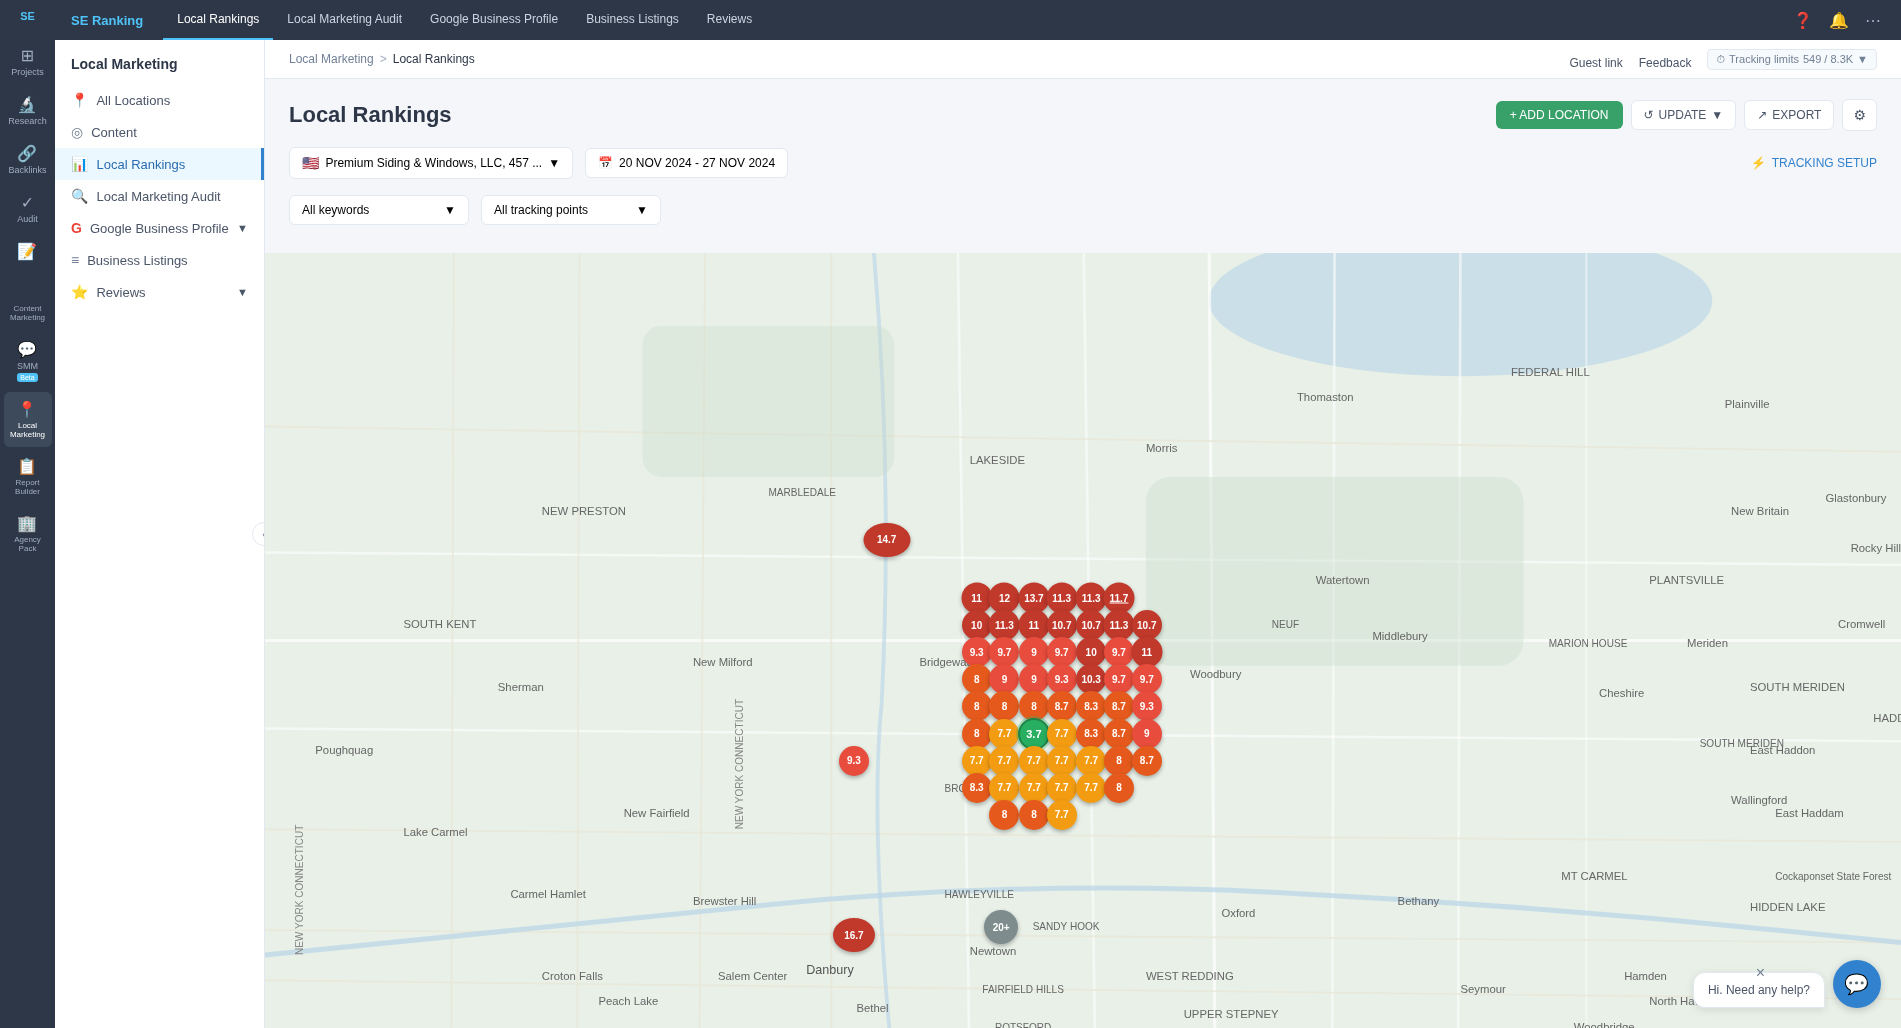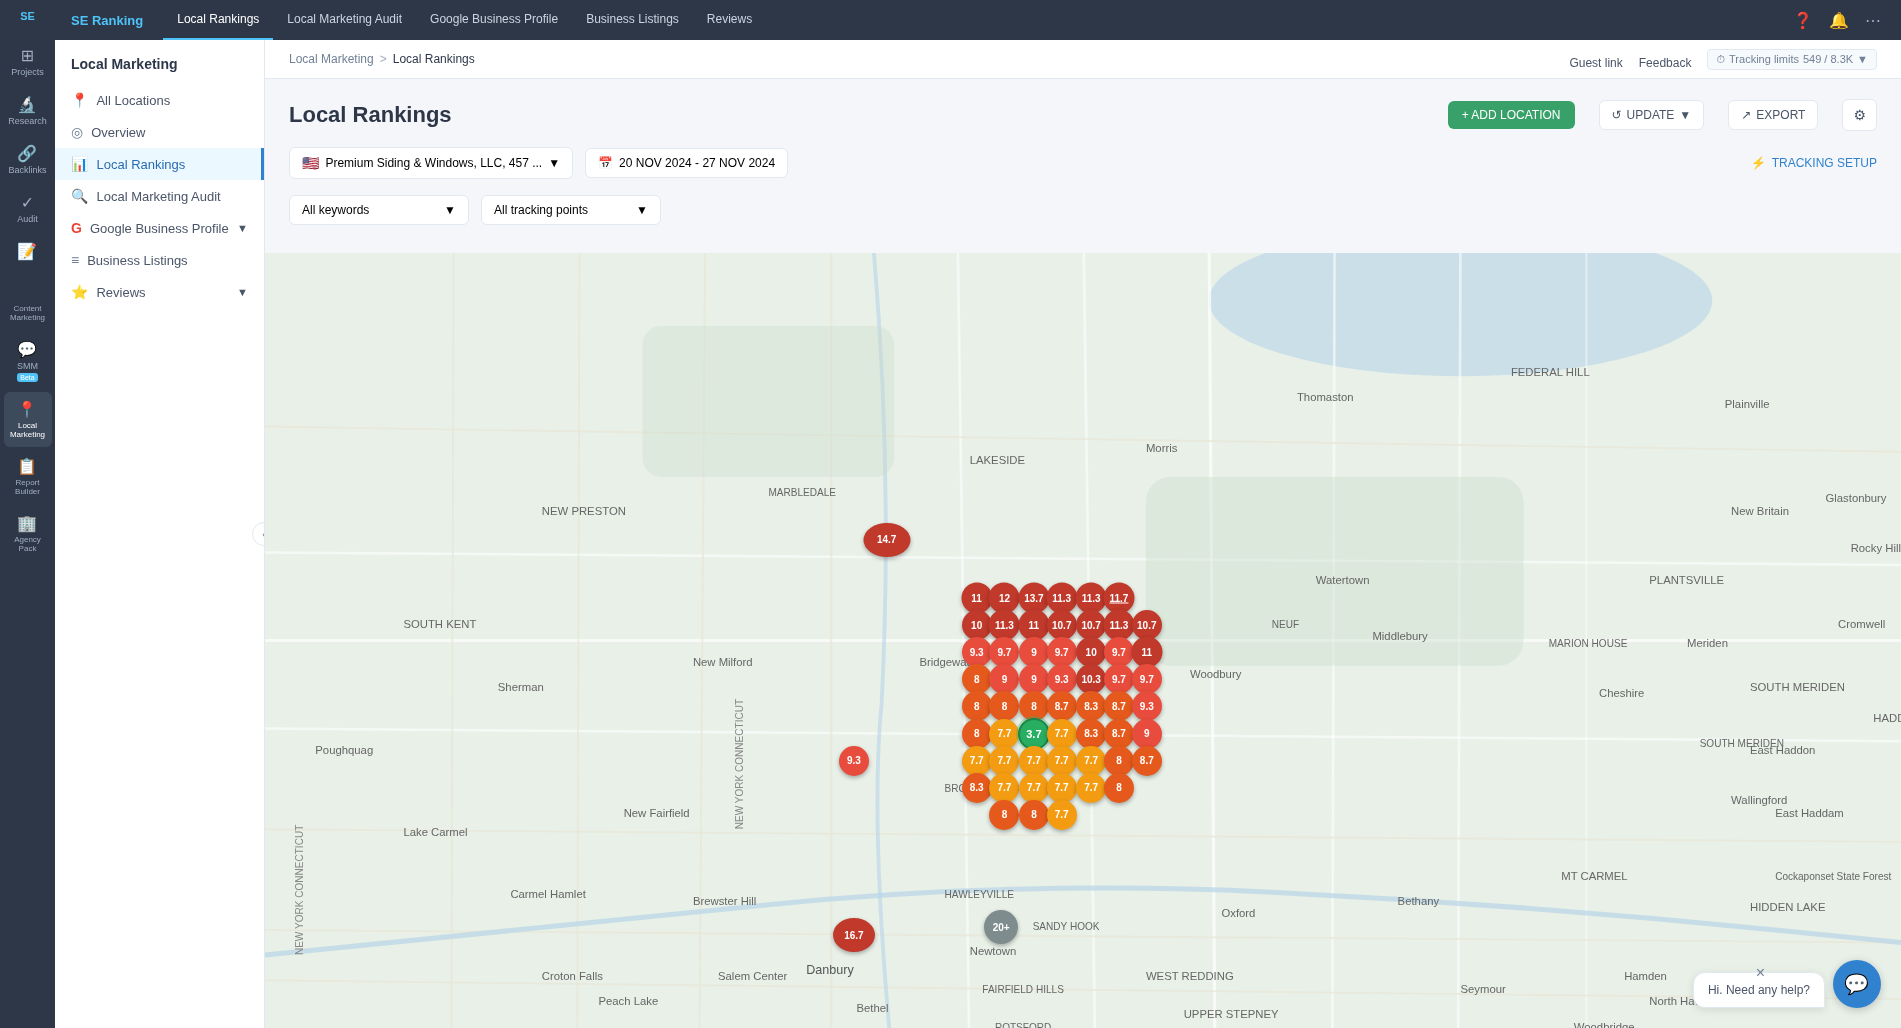--- a/index.html
+++ b/index.html
@@ -196,21 +196,21 @@
       margin-bottom: 16px;
     }
     .main-header h1 {
       font-size: 22px;
       font-weight: 600;
       color: #2d3748;
     }
     .header-actions {
       display: flex;
       align-items: center;
-      gap: 24px;
+      gap: 8px;
     }
     .btn-add {
       background: #38a169;
       color: #fff;
       border: none;
       border-radius: 6px;
       padding: 7px 14px;
       font-size: 12px;
       cursor: pointer;
       display: flex;
@@ -482,21 +482,21 @@
 
     <div class="left-sidebar" style="position:relative;">
       <div class="sidebar-title">Local Marketing</div>
 
       <div class="menu-item">
         <span class="menu-icon">📍</span>
         <span>All Locations</span>
       </div>
       <div class="menu-item">
         <span class="menu-icon">◎</span>
-        <span>Overview</span>
+        <span>Content</span>
       </div>
       <div class="menu-item active">
         <span class="menu-icon">📊</span>
         <span>Local Rankings</span>
       </div>
       <div class="menu-item">
         <span class="menu-icon">🔍</span>
         <span>Local Marketing Audit</span>
       </div>
       <div class="menu-item">

